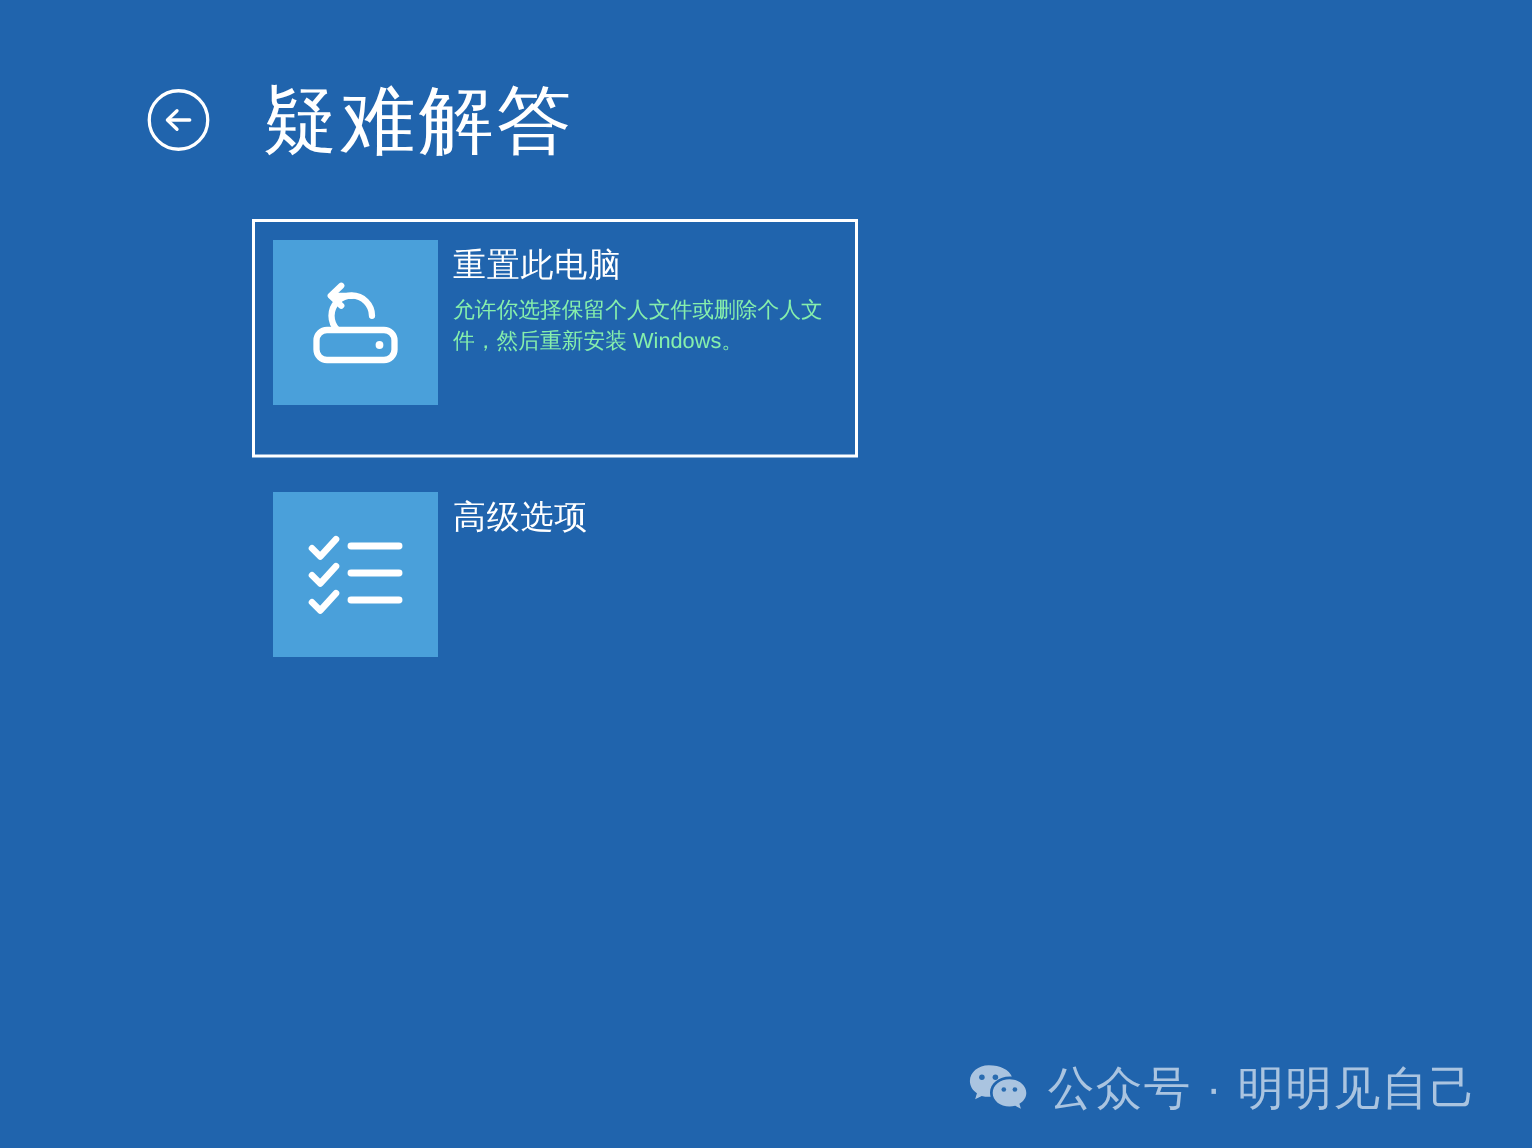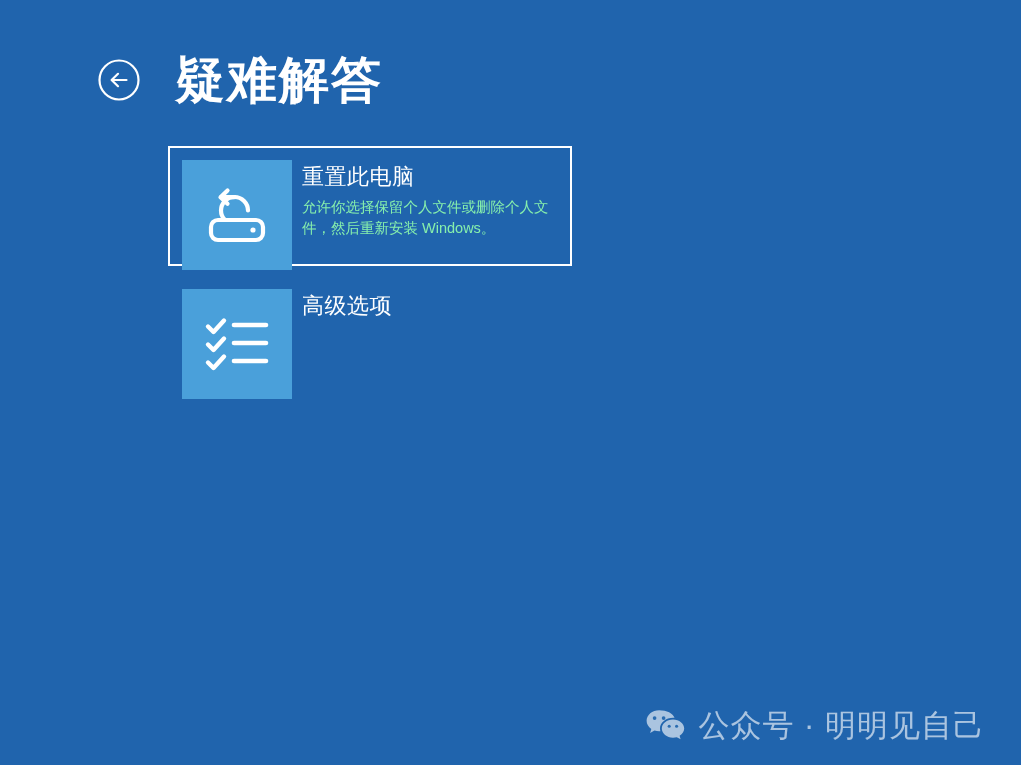--- a/index.html
+++ b/index.html
@@ -33,40 +33,40 @@
     align-items: center;
     justify-content: center;
     cursor: pointer;
   }
   .back-button svg { display: block; }
 
   .page-title {
     margin-left: 33px;
     color: #ffffff;
     font-size: 50px;
-    font-weight: 700;
+    font-weight: 400;
     line-height: 1;
     letter-spacing: 2px;
     white-space: nowrap;
   }
 
   
   .options {
     position: absolute;
     left: 168px;
     top: 146px;
     width: 404px;
   }
 
   .option-tile {
     position: relative;
     display: flex;
     align-items: flex-start;
     box-sizing: border-box;
-    height: 120px;
+    height: 159px;
     padding: 12px;
     border: 2px solid transparent;
     cursor: pointer;
   }
   .option-tile.selected {
     border-color: #ffffff;
   }
 
   .option-icon {
     flex: 0 0 110px;

